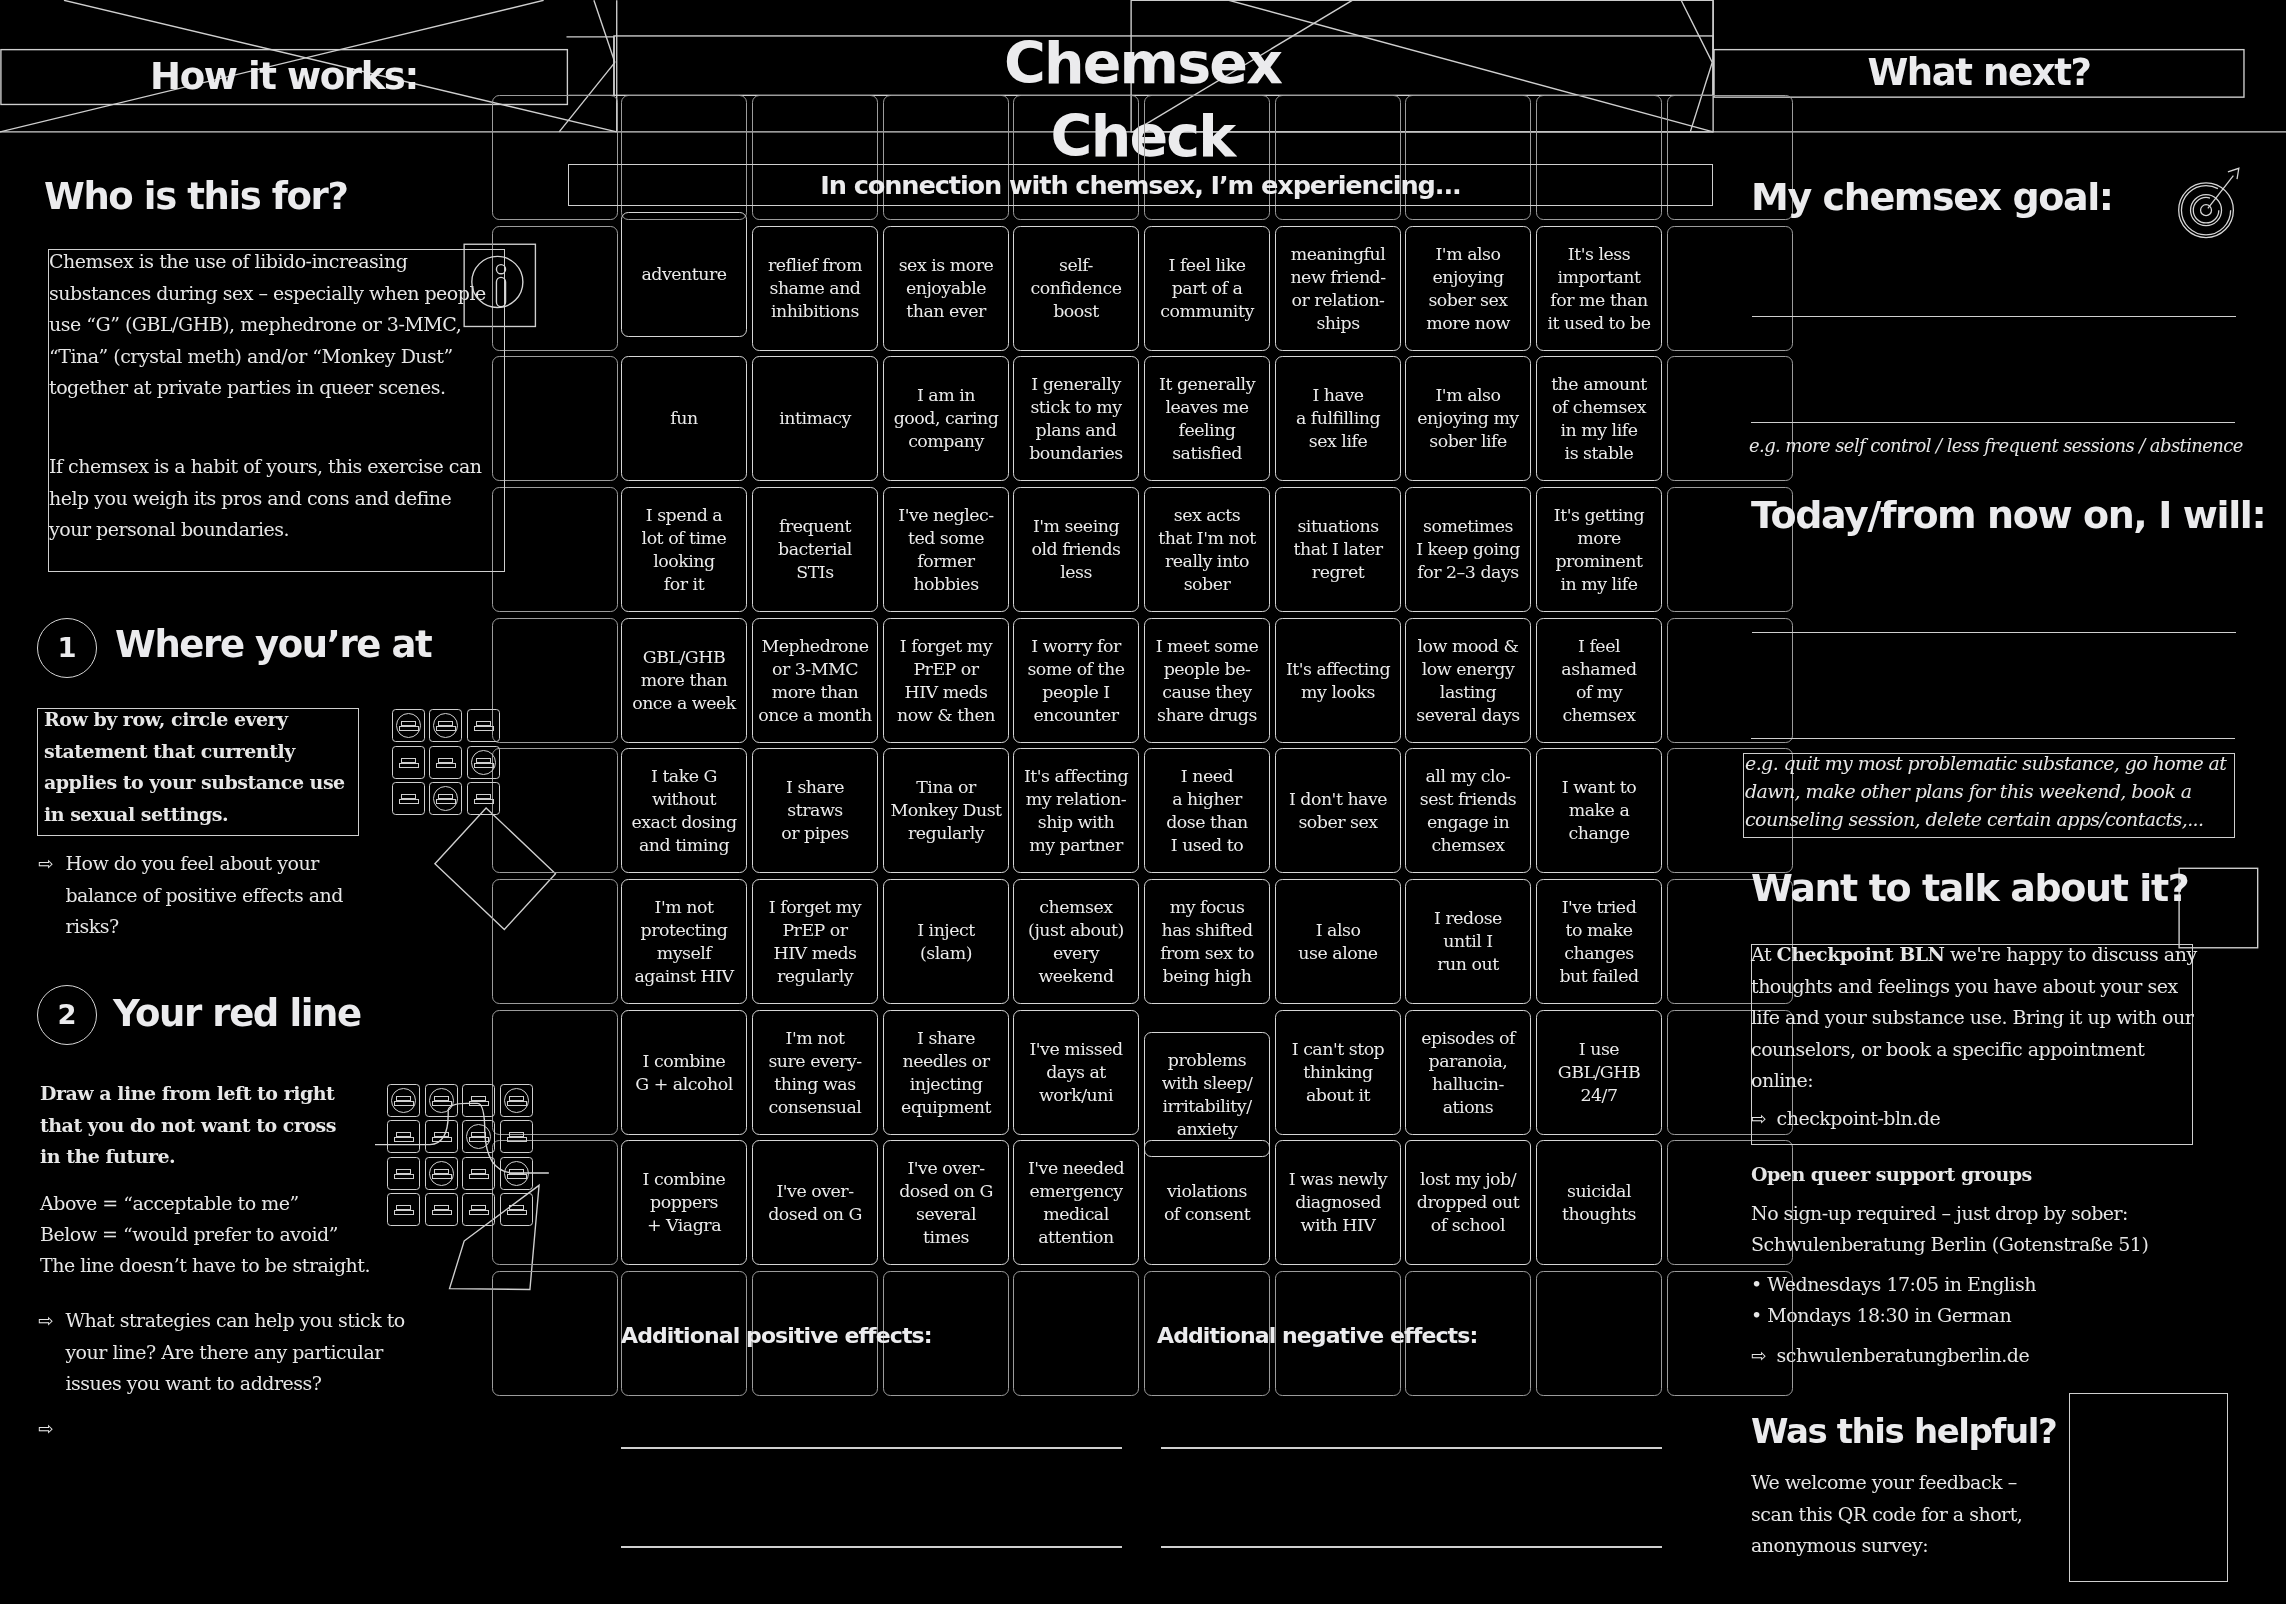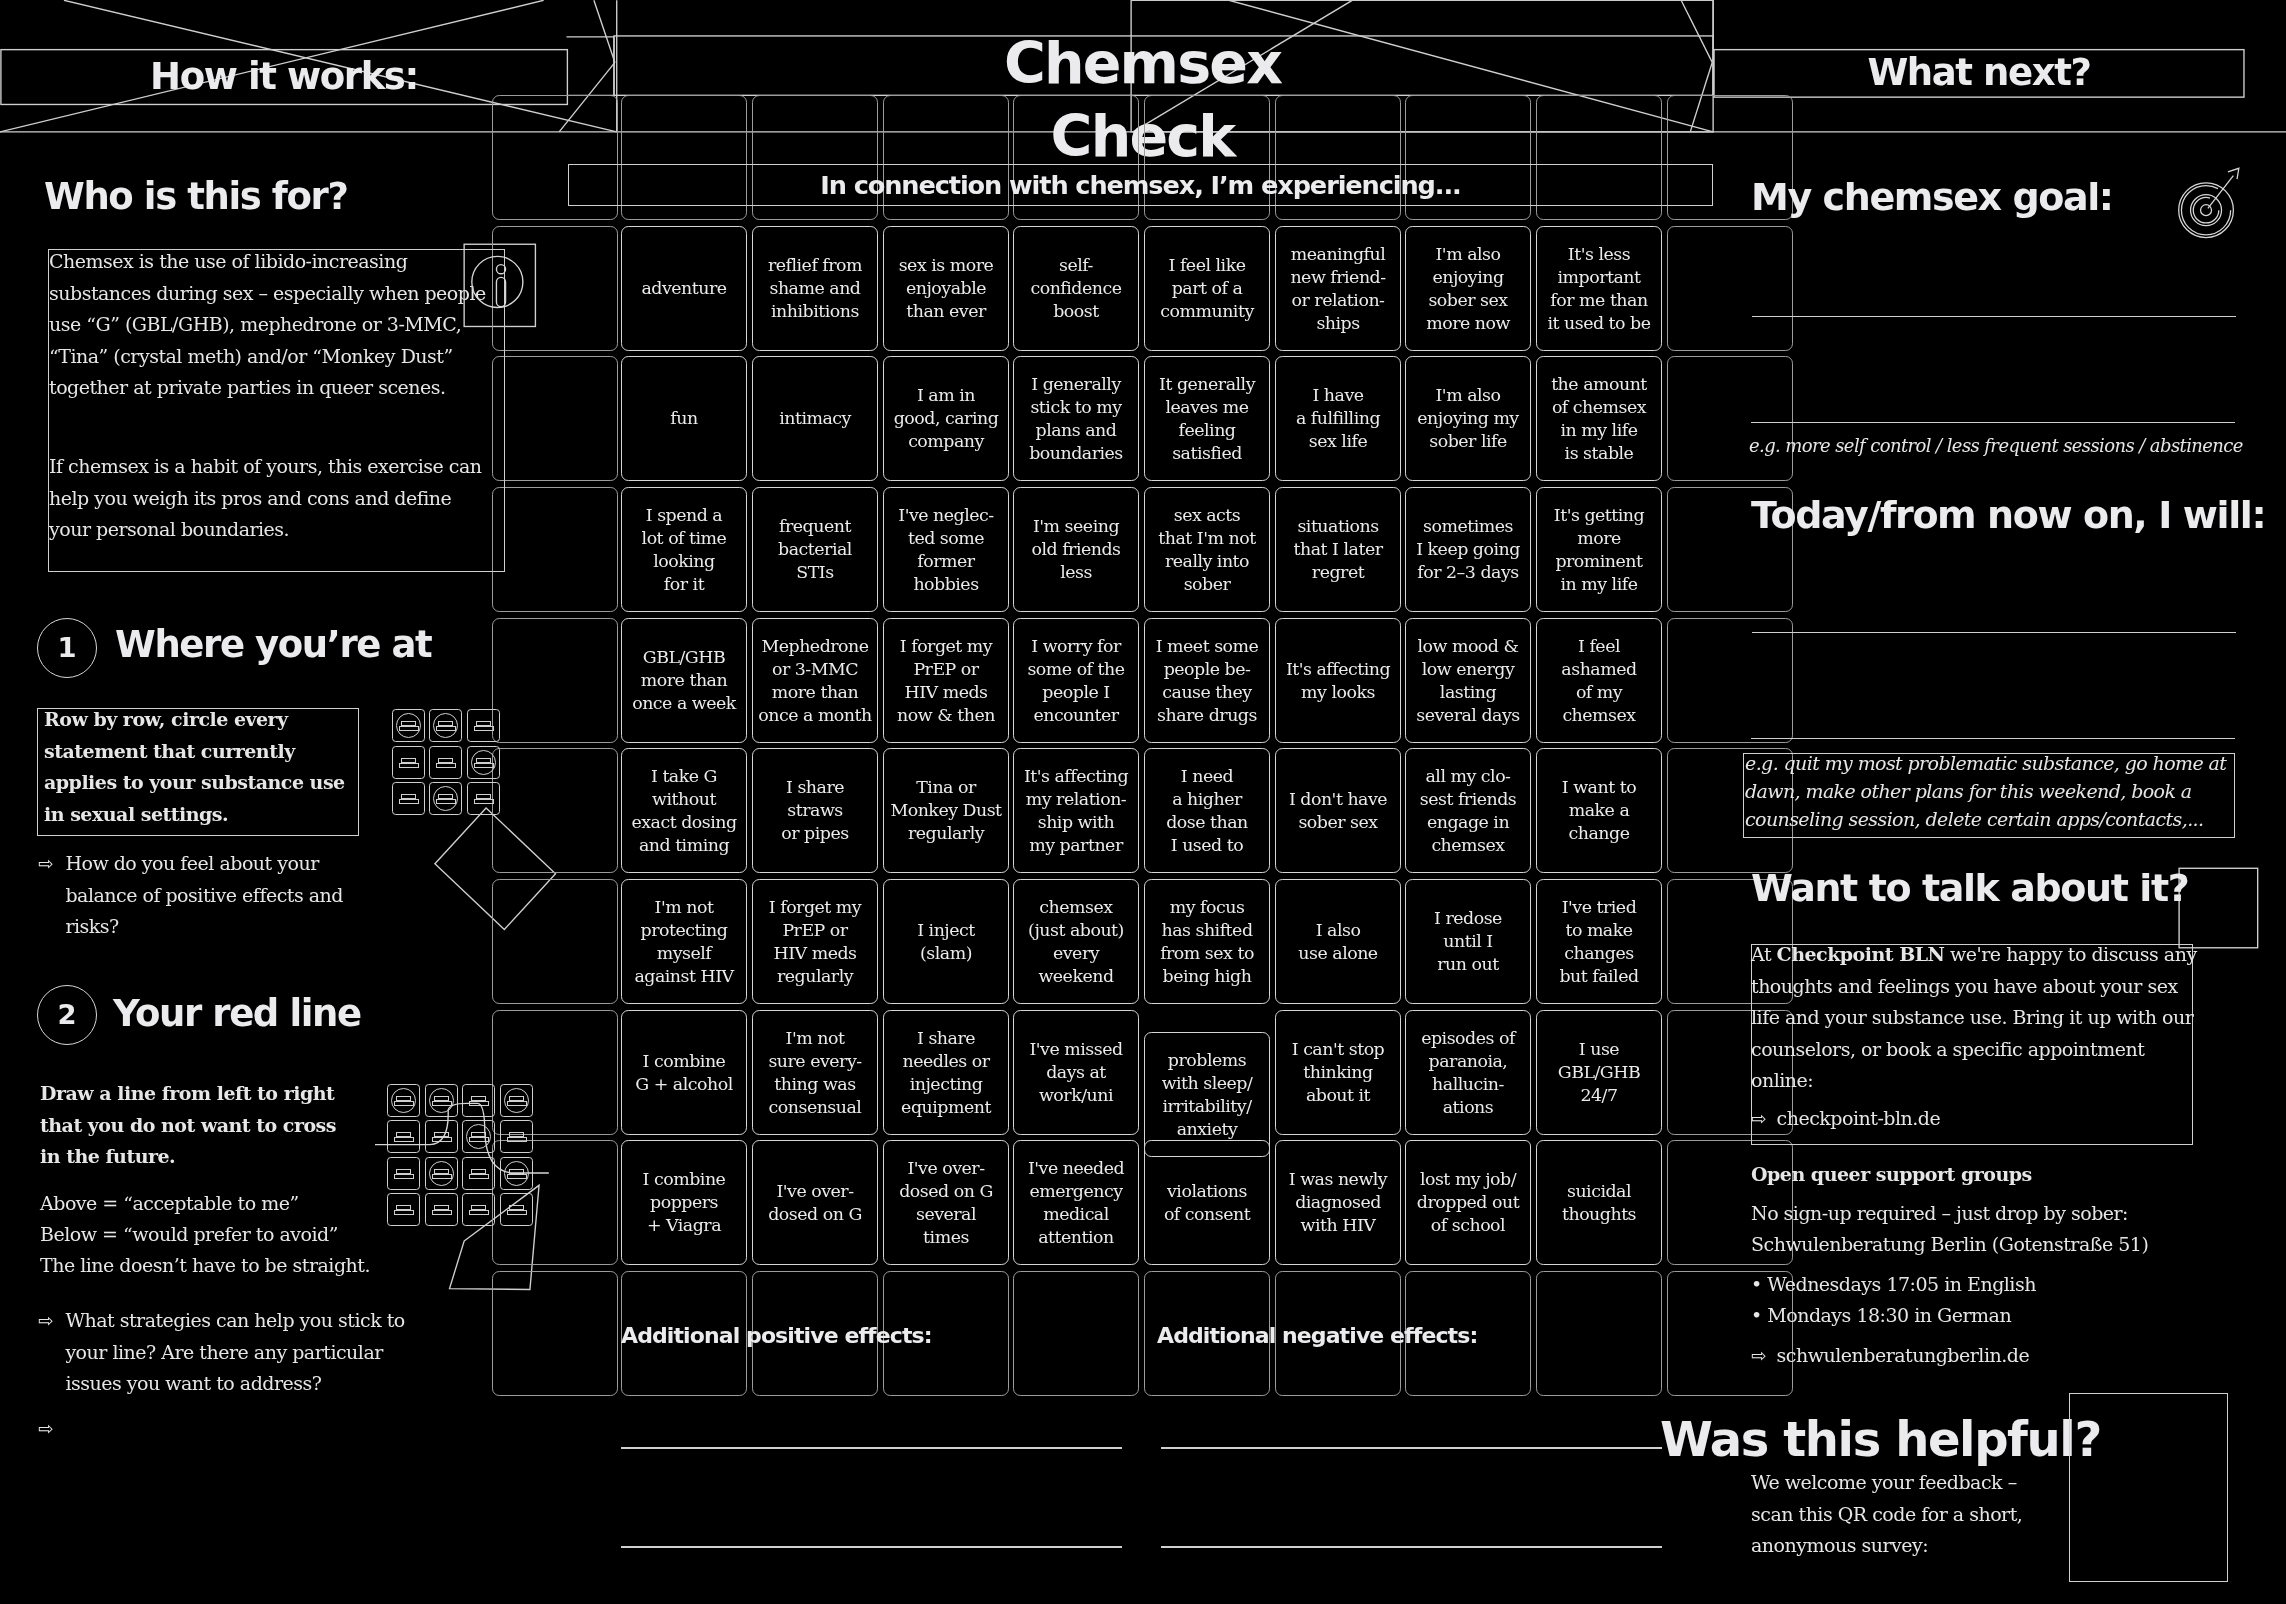--- a/index.html
+++ b/index.html
@@ -124,21 +124,21 @@
     <div class="cell ghost" style="left: 1144px; top: 1271px;"></div>
     <div class="cell ghost" style="left: 1275px; top: 1271px;"></div>
     <div class="cell ghost" style="left: 1405px; top: 1271px;"></div>
     <div class="cell ghost" style="left: 1536px; top: 1271px;"></div>
     <div class="cell ghost" style="left: 1667px; top: 1271px;"></div>
   </div>
 
 <div class="banner">In connection with chemsex, I’m experiencing...</div>
 
 <div id="statement-grid">
-    <div class="cell" style="left: 621px; top: 226px;">adventure</div>
+    <div class="cell" style="left: 621px; top: 212px;">adventure</div>
     <div class="cell" style="left: 752px; top: 226px;">reflief from
 shame and
 inhibitions</div>
     <div class="cell" style="left: 883px; top: 226px;">sex is more
 enjoyable
 than ever</div>
     <div class="cell" style="left: 1013px; top: 226px;">self-
 confidence
 boost</div>
     <div class="cell" style="left: 1144px; top: 226px;">I feel like
@@ -537,16 +537,16 @@
 
 <div class="body-text bold" style="left:1751px;top:1159px;width:457px;font-size:19px;">Open queer support groups</div>
 <div class="body-text" style="left:1751px;top:1198px;width:512px;">No sign-up required – just drop by sober:</div>
 <div class="body-text" style="left:1751px;top:1229px;width:512px;">Schwulenberatung Berlin (Gotenstraße 51)</div>
 <div class="body-text" style="left:1751px;top:1269px;width:512px;">• Wednesdays 17:05 in English</div>
 <div class="body-text" style="left:1751px;top:1300px;width:512px;">• Mondays 18:30 in German</div>
 <div class="body-text link" style="left:1751px;top:1340px;width:439px;">
   <span class="arrow">⇨</span><span>schwulenberatungberlin.de</span>
 </div>
 
-<div class="sec-h" style="left:1660px;top:1411px;font-size:48px;">Was this helpful?</div>
+<div class="sec-h" style="left:1751px;top:1411px;font-size:34px;">Was this helpful?</div>
 <div class="body-text" style="left:1751px;top:1467px;width:302px;">We welcome your feedback – scan this QR code for a short, anonymous survey:</div>
 <div class="qr" style="left:2069px;top:1393px;width:159px;height:189px;"></div>
 
 
 </body></html>

